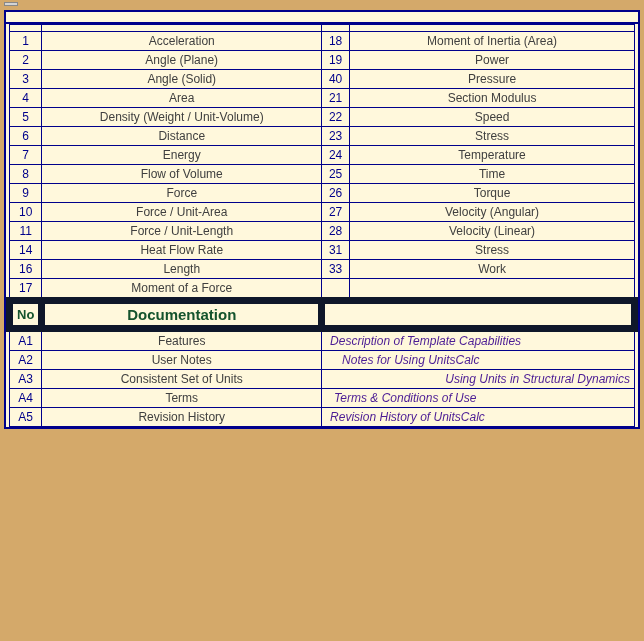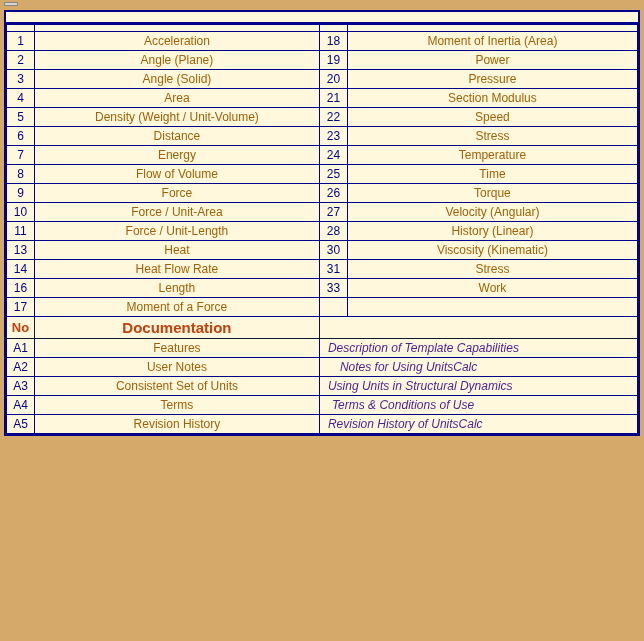--- a/index.html
+++ b/index.html
@@ -70,30 +70,30 @@
       color: #00008b;
       font-size: 12px;
       background: #fff8dc;
     }
     td.num {
       font-weight: normal;
       width: 28px;
       text-align: center;
     }
     td.label {
-      color: #a16207;
+      color: #404040;
       font-weight: normal;
     }
     .section-header td {
       background: #fff8dc;
       font-weight: bold;
       font-size: 14px;
-      color: #c2410c;
-      text-align: center;
-      border: 1px solid #0f172a;
+      color: #14532d;
+      text-align: center;
+      border: 7px solid #0f172a;
     }
     .doc-link {
       color: #00008b;
       font-style: italic;
       text-align: left;
       padding-left: 8px;
     }
     .italic-blue {
       color: #4c1d95;
       font-style: italic;
@@ -131,21 +131,21 @@
         </tr>
         <tr>
           <td class="num">2</td>
           <td class="label">Angle (Plane)</td>
           <td class="num">19</td>
           <td class="label">Power</td>
         </tr>
         <tr>
           <td class="num">3</td>
           <td class="label">Angle (Solid)</td>
-          <td class="num">20</td>
+          <td class="num">40</td>
           <td class="label">Pressure</td>
         </tr>
         <tr>
           <td class="num">4</td>
           <td class="label">Area</td>
           <td class="num">21</td>
           <td class="label">Section Modulus</td>
         </tr>
         <tr>
           <td class="num">5</td>
@@ -180,27 +180,21 @@
         <tr>
           <td class="num">10</td>
           <td class="label">Force / Unit-Area</td>
           <td class="num">27</td>
           <td class="label">Velocity (Angular)</td>
         </tr>
         <tr>
           <td class="num">11</td>
           <td class="label">Force / Unit-Length</td>
           <td class="num">28</td>
-          <td class="label">History (Linear)</td>
-        </tr>
-        <tr>
-          <td class="num">13</td>
-          <td class="label">Heat</td>
-          <td class="num">30</td>
-          <td class="label">Viscosity (Kinematic)</td>
+          <td class="label">Velocity (Linear)</td>
         </tr>
         <tr>
           <td class="num">14</td>
           <td class="label">Heat Flow Rate</td>
           <td class="num">31</td>
           <td class="label">Stress</td>
         </tr>
         <tr>
           <td class="num">16</td>
           <td class="label">Length</td>
@@ -226,21 +220,21 @@
           <td colspan="2" class="doc-link italic-blue" style="text-align: left; padding-left: 8px;">Description of Template Capabilities</td>
         </tr>
         <tr>
           <td class="num">A2</td>
           <td class="label">User Notes</td>
           <td colspan="2" class="doc-link italic-blue" style="text-align: left; padding-left: 20px;">Notes for Using UnitsCalc</td>
         </tr>
         <tr>
           <td class="num">A3</td>
           <td class="label">Consistent Set of Units</td>
-          <td colspan="2" class="doc-link italic-blue" style="text-align: left; padding-left: 8px; margin-top: 35px;">Using Units in Structural Dynamics</td>
+          <td colspan="2" class="doc-link italic-blue" style="text-align: right; padding-left: 8px; margin-top: 35px;">Using Units in Structural Dynamics</td>
         </tr>
         <tr>
           <td class="num">A4</td>
           <td class="label">Terms</td>
           <td colspan="2" class="doc-link italic-blue" style="text-align: left; padding-left: 12px;">Terms &amp; Conditions of Use</td>
         </tr>
         <tr>
           <td class="num">A5</td>
           <td class="label">Revision History</td>
           <td colspan="2" class="doc-link italic-blue" style="text-align: left; padding-left: 8px;">Revision History of UnitsCalc</td>

